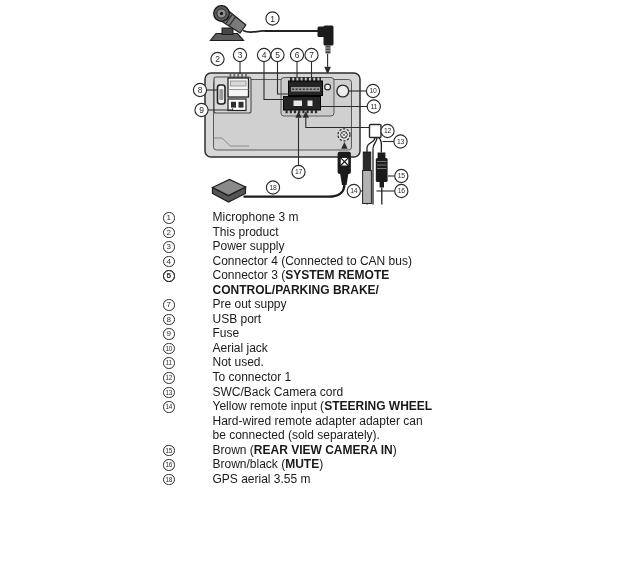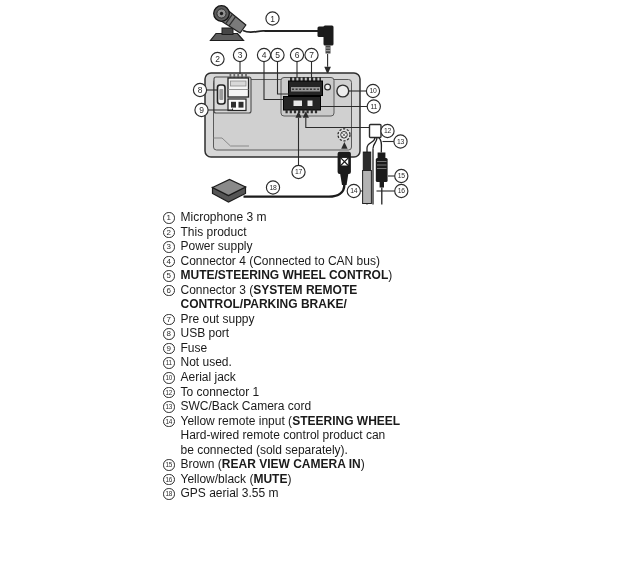--- a/index.html
+++ b/index.html
@@ -8,21 +8,21 @@
   svg{position:absolute;left:0;top:0;}
   svg text{font-family:"Liberation Sans",sans-serif;fill:#2b2b2b;}
   .co-num{font-size:8.5px;}
   .co-num.two{font-size:6.8px;letter-spacing:-0.3px;}
   .legend{position:absolute;left:163px;top:210px;width:330px;font-size:12px;color:#1a1a1a;}
   .l-item{position:relative;padding-left:17.5px;}
   .l-num{position:absolute;left:0;top:2px;width:11.5px;height:11.5px;box-sizing:border-box;
          border:1.1px solid #2b2b2b;border-radius:50%;font-size:8px;line-height:9.5px;
          text-align:center;color:#2b2b2b;}
   .l-num.two{font-size:6.4px;letter-spacing:-0.4px;}
-  .l-line{line-height:14.55px;height:14.55px;white-space:nowrap;}
+  .l-line{line-height:14.55px;height:14.55px;white-space:nowrap;margin-left:32px;}
   .b{font-weight:bold;}
 </style>
 </head>
 <body>
 
 <div class="page">
 
   <svg width="620" height="212" viewBox="0 0 620 212">
 
     <g>
@@ -236,68 +236,67 @@
       <div class="l-item">
         <span class="l-num">3</span>
         <div class="l-line"><span>Power supply</span></div>
       </div>
       <div class="l-item">
         <span class="l-num">4</span>
         <div class="l-line"><span>Connector 4 (Connected to CAN bus)</span></div>
       </div>
       <div class="l-item">
         <span class="l-num">5</span>
-        <div class="l-line"><span class="b">MUTE/STEERING WHEEL CONTROL</span><span>)</span></div>
       </div>
       <div class="l-item">
         <span class="l-num">6</span>
         <div class="l-line"><span>Connector 3 (</span><span class="b">SYSTEM REMOTE</span></div>
         <div class="l-line"><span class="b">CONTROL/PARKING BRAKE/</span></div>
       </div>
       <div class="l-item">
         <span class="l-num">7</span>
         <div class="l-line"><span>Pre out suppy</span></div>
       </div>
       <div class="l-item">
         <span class="l-num">8</span>
         <div class="l-line"><span>USB port</span></div>
       </div>
       <div class="l-item">
         <span class="l-num">9</span>
         <div class="l-line"><span>Fuse</span></div>
       </div>
       <div class="l-item">
+        <span class="l-num two">10</span>
+        <div class="l-line"><span>Aerial jack</span></div>
+      </div>
+      <div class="l-item">
         <span class="l-num two">11</span>
         <div class="l-line"><span>Not used.</span></div>
       </div>
       <div class="l-item">
-        <span class="l-num two">10</span>
-        <div class="l-line"><span>Aerial jack</span></div>
-      </div>
-      <div class="l-item">
         <span class="l-num two">12</span>
         <div class="l-line"><span>To connector 1</span></div>
       </div>
       <div class="l-item">
         <span class="l-num two">13</span>
         <div class="l-line"><span>SWC/Back Camera cord</span></div>
       </div>
       <div class="l-item">
         <span class="l-num two">14</span>
         <div class="l-line"><span>Yellow remote input (</span><span class="b">STEERING WHEEL</span></div>
-        <div class="l-line"><span>Hard-wired remote control product can</span></div>
+        <div class="l-line"><span>Hard-wired remote adapter adapter can</span></div>
         <div class="l-line"><span>be connected (sold separately).</span></div>
       </div>
       <div class="l-item">
         <span class="l-num two">15</span>
         <div class="l-line"><span>Brown (</span><span class="b">REAR VIEW CAMERA IN</span><span>)</span></div>
       </div>
       <div class="l-item">
         <span class="l-num two">16</span>
-        <div class="l-line"><span>Yellow/black (</span><span class="b">MUTE</span><span>)</span></div>
+        <div class="l-line"><span>Brown/black (</span><span class="b">MUTE</span><span>)</span></div>
       </div>
       <div class="l-item">
         <span class="l-num two">18</span>
         <div class="l-line"><span>GPS aerial 3.55 m</span></div>
       </div>
     </div>
 
 </div>
 
 </body></html>

